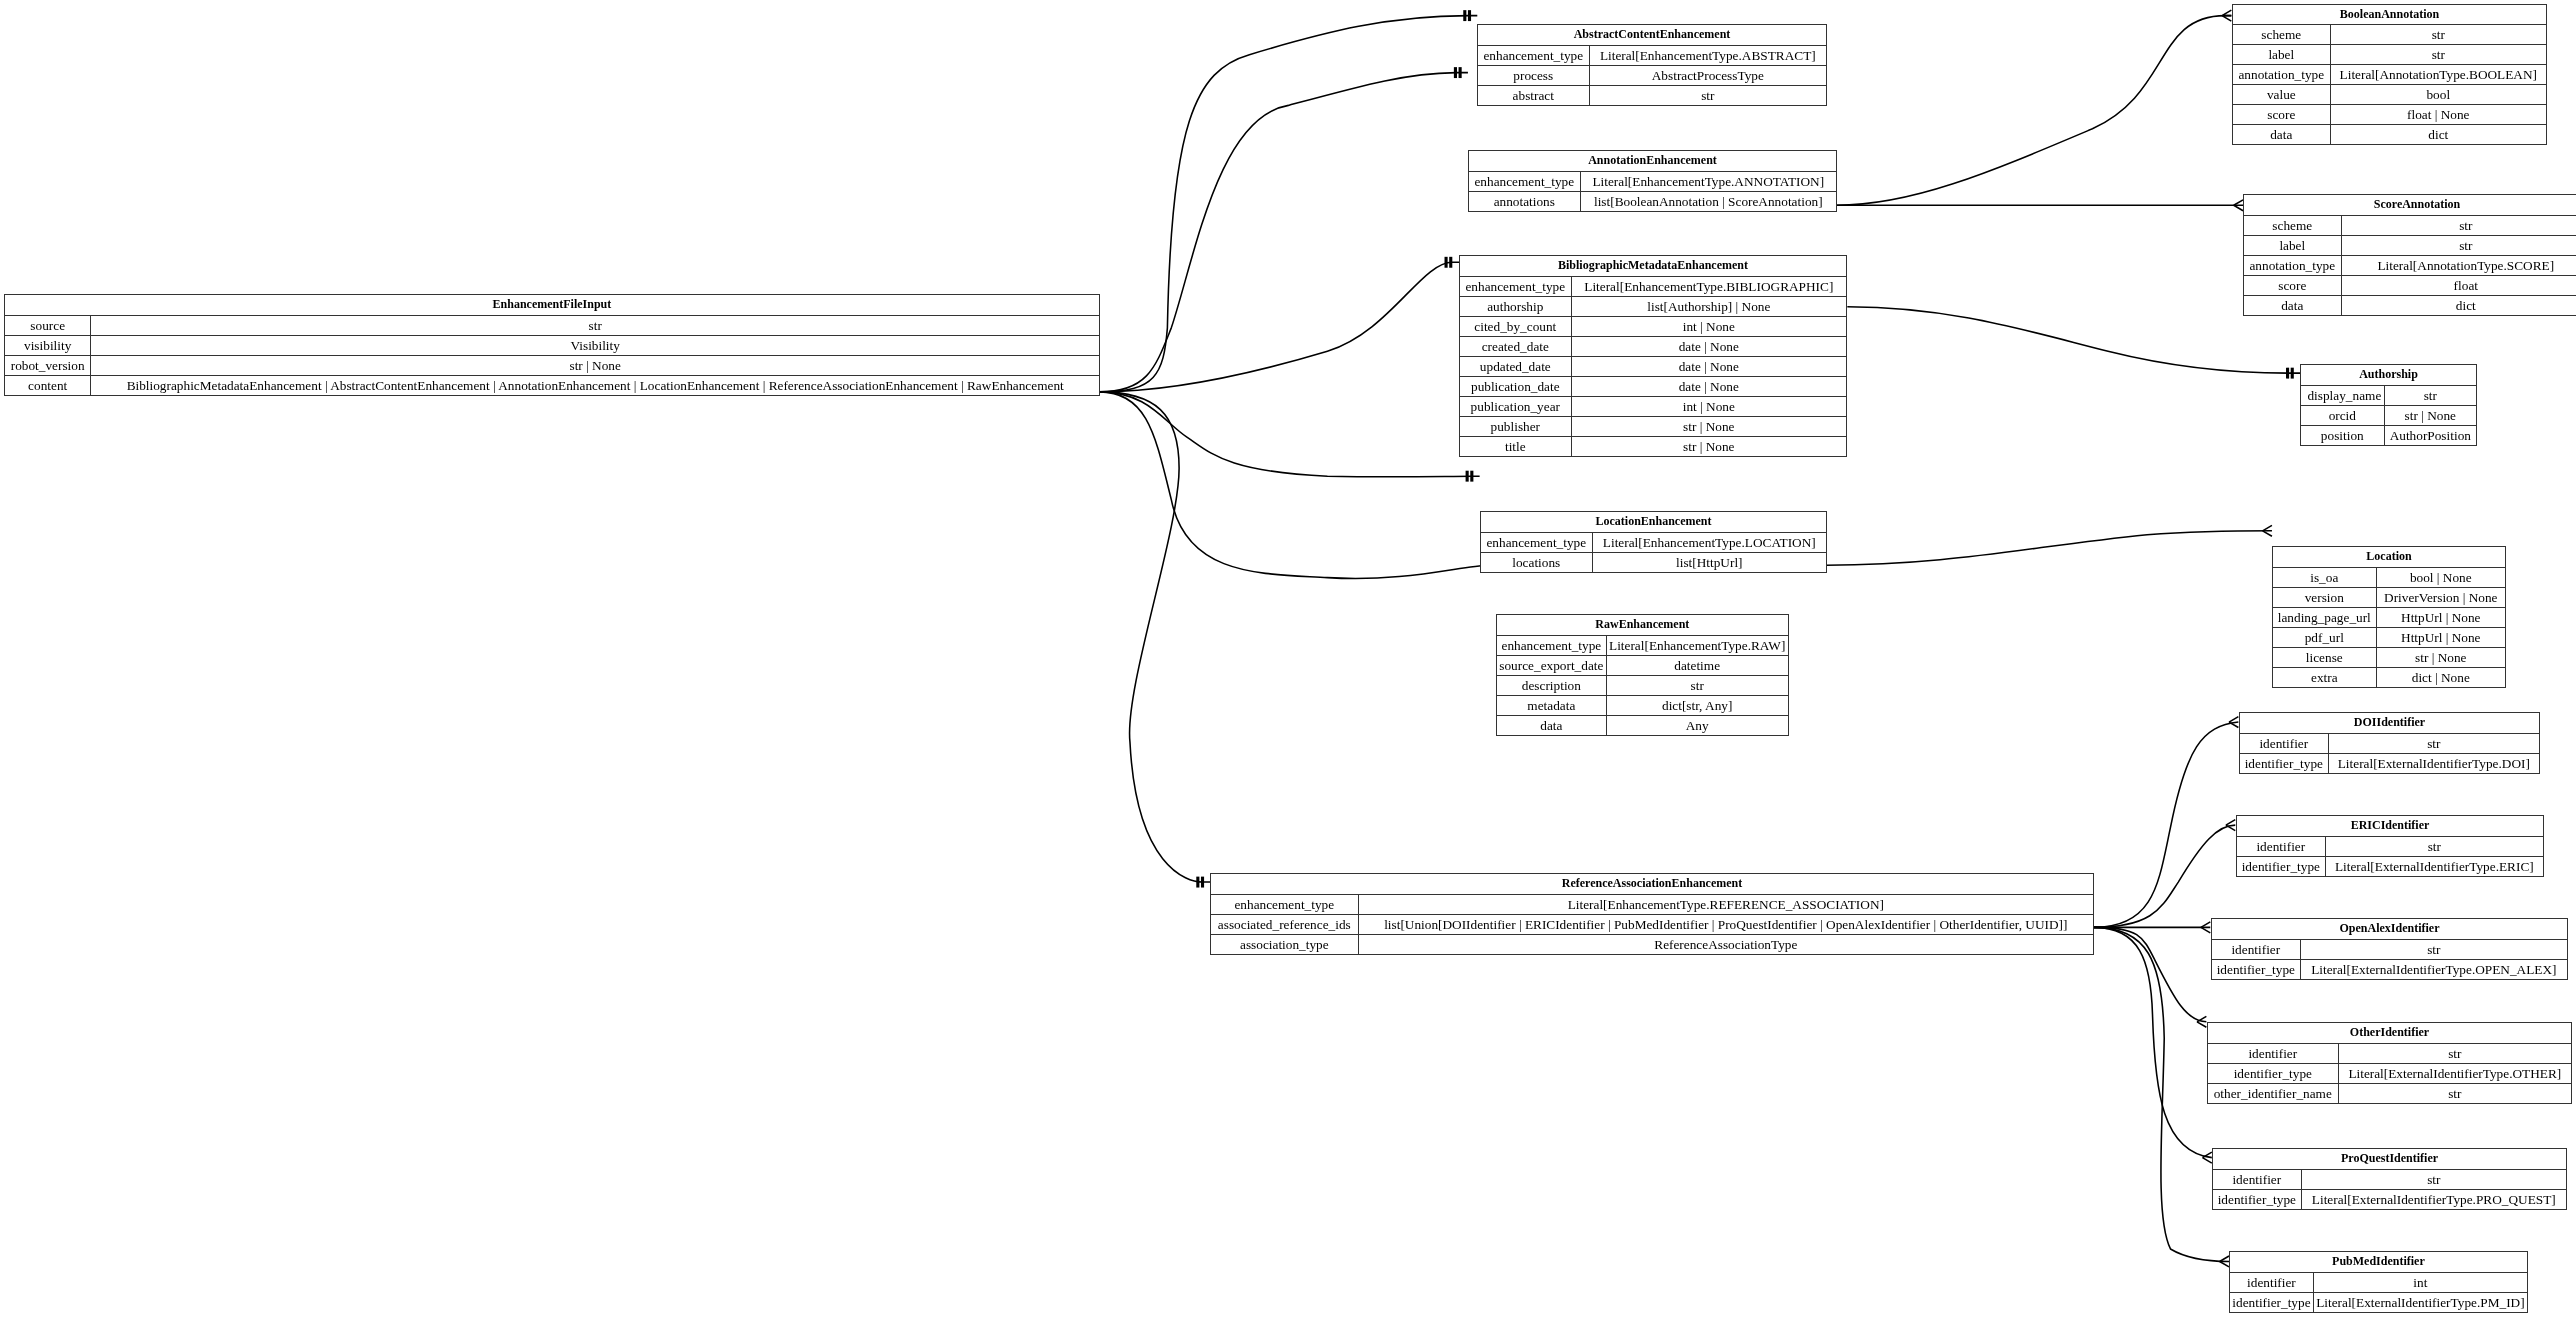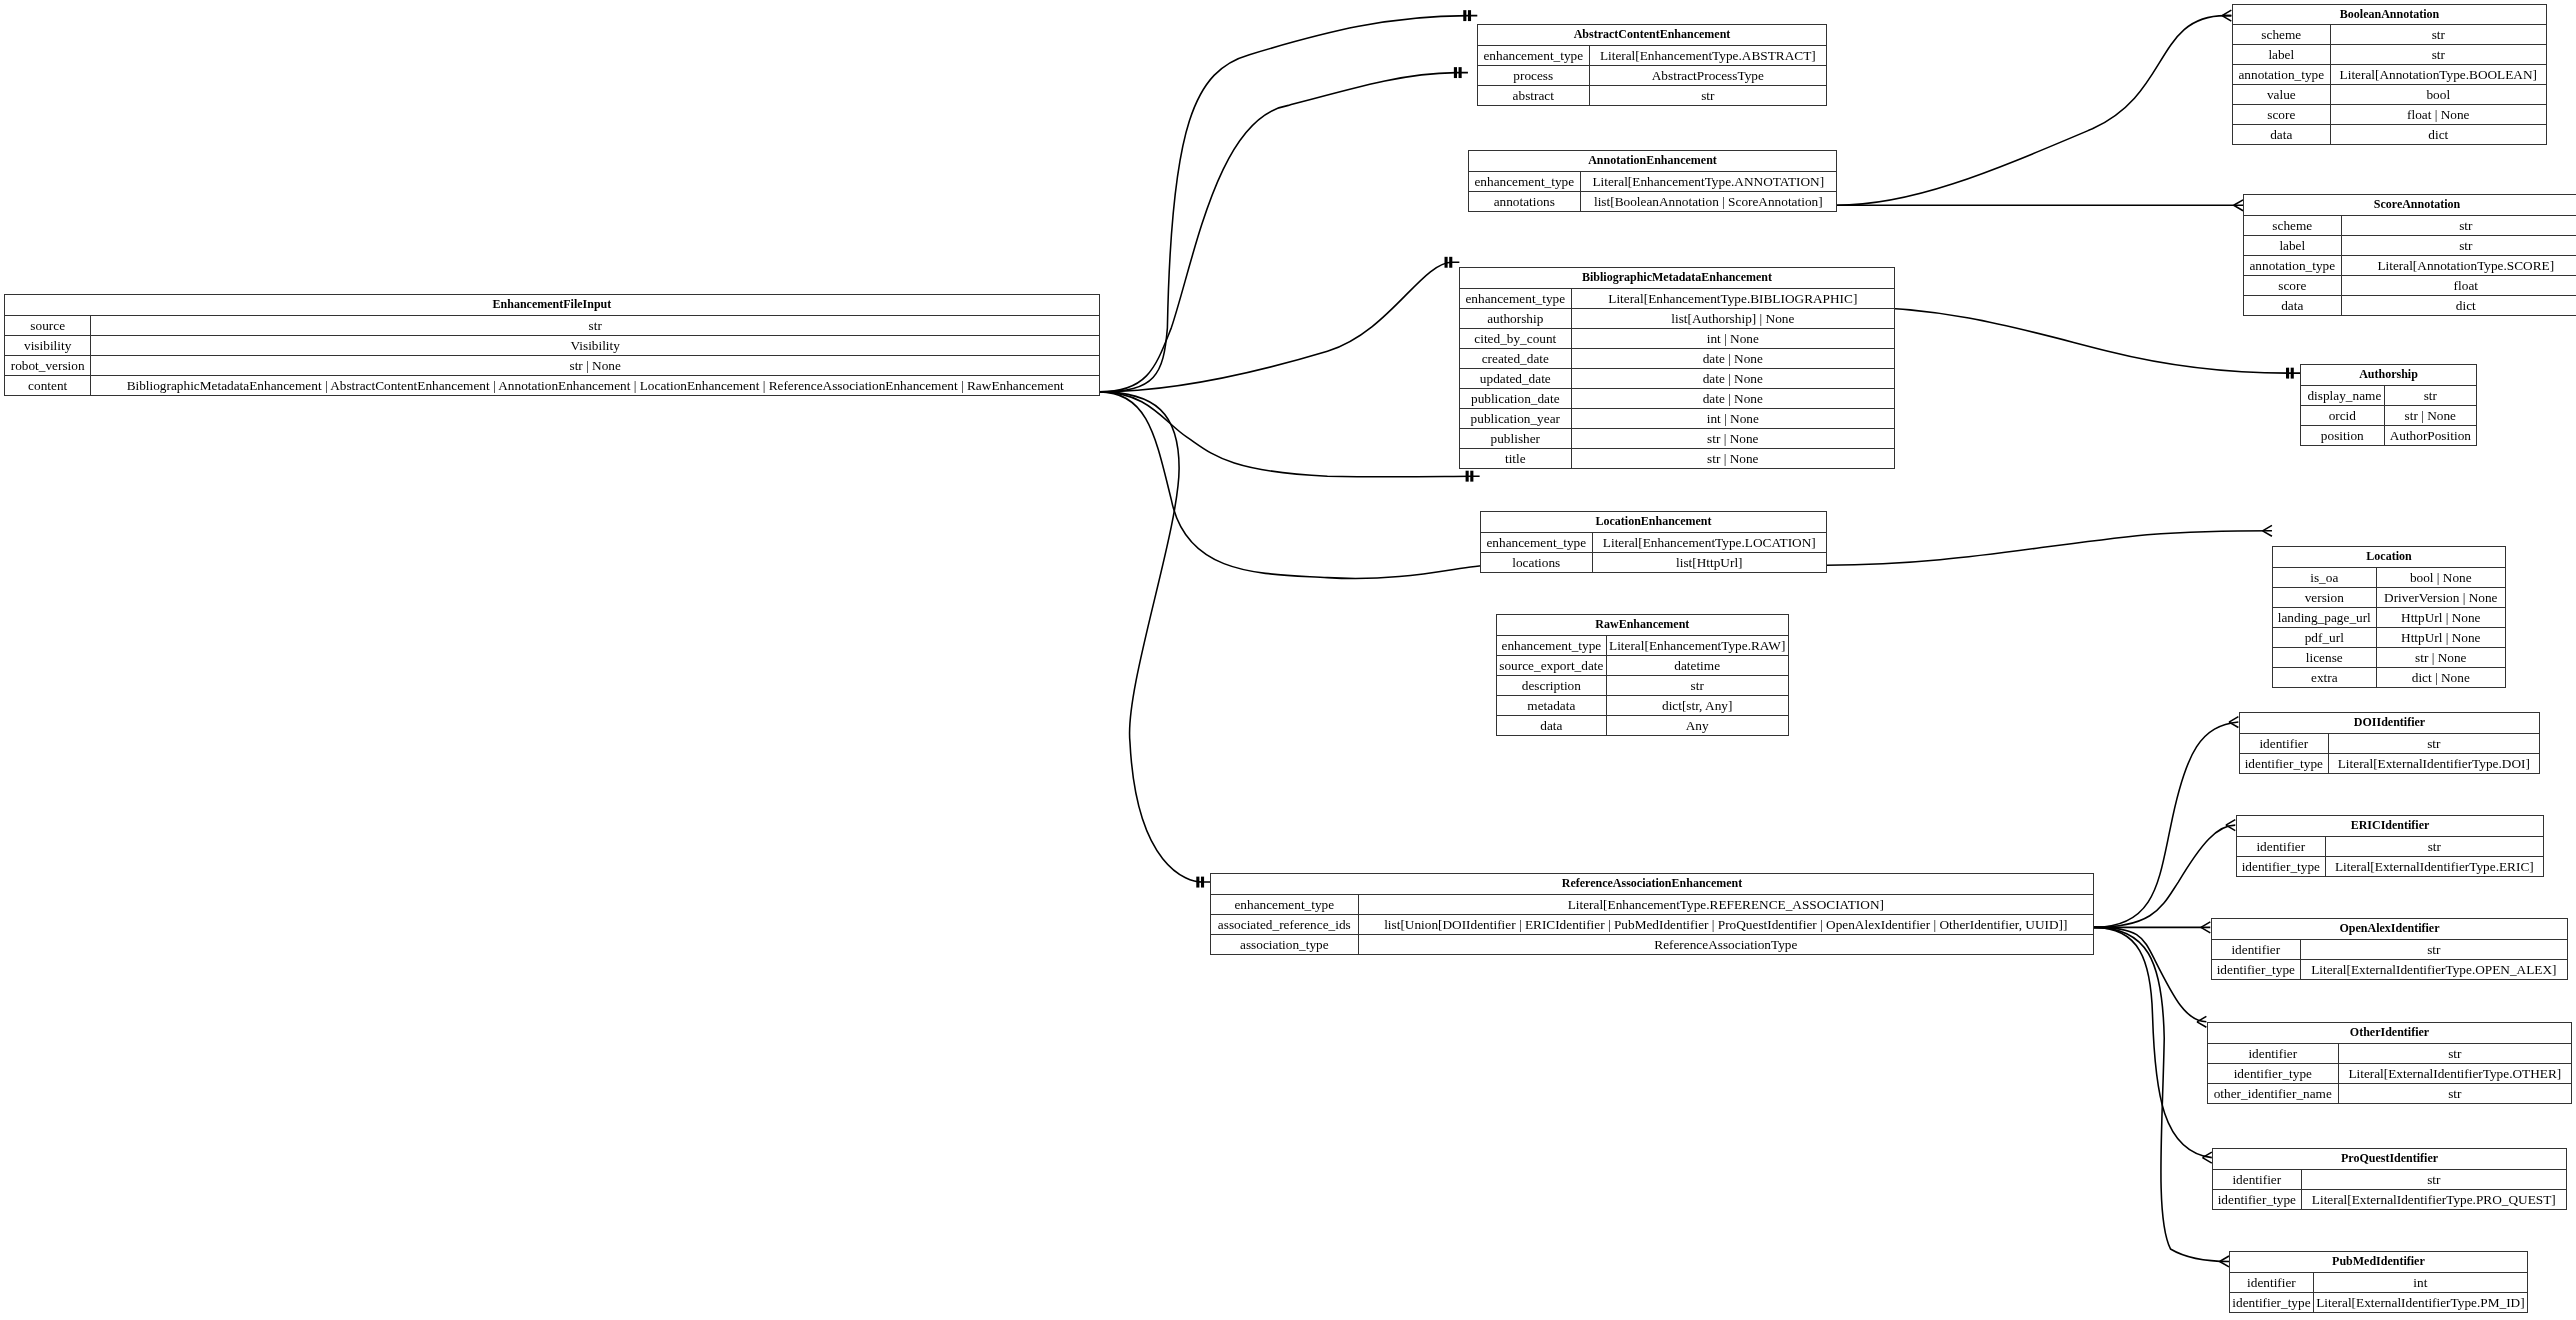--- a/index.html
+++ b/index.html
@@ -143,21 +143,21 @@
         <td style="width:106px;">enhancement_type</td>
         <td>Literal[EnhancementType.ANNOTATION]</td>
       </tr>
   <tr>
         <td>annotations</td>
         <td>list[BooleanAnnotation | ScoreAnnotation]</td>
       </tr>
 </tbody>
   </table>
 
-<table class="entity" style="left:1459px; top:267px; width:436px;">
+<table class="entity" style="left:1459px; top:255px; width:388px;">
   <tbody>
       <tr>
         <td colspan="2" class="title">BibliographicMetadataEnhancement</td>
       </tr>
   <tr>
         <td style="width:106px;">enhancement_type</td>
         <td>Literal[EnhancementType.BIBLIOGRAPHIC]</td>
       </tr>
   <tr>
         <td>authorship</td>

